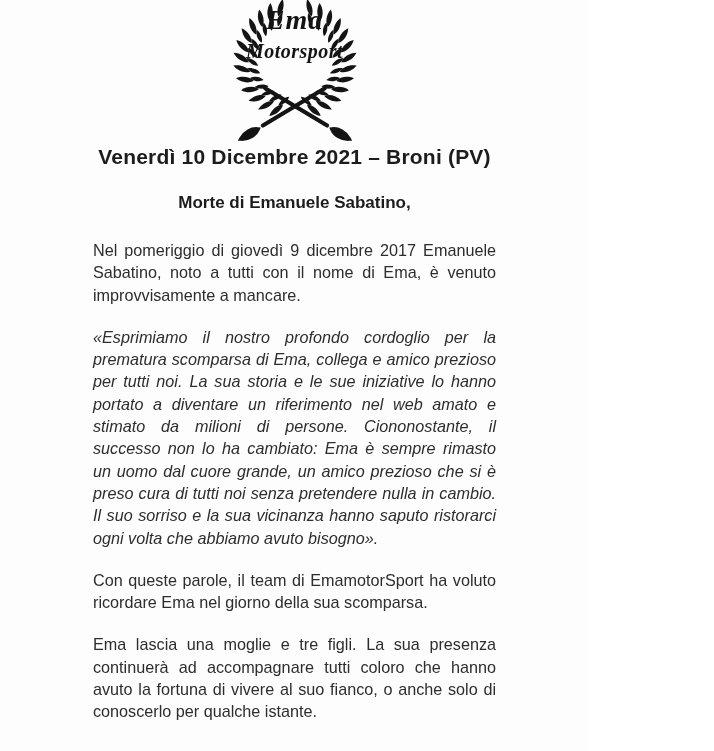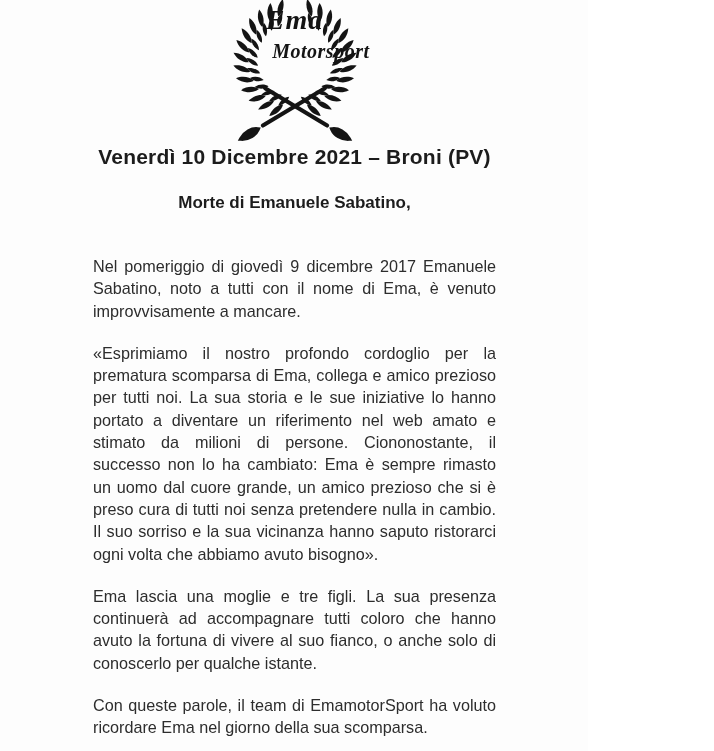--- a/index.html
+++ b/index.html
@@ -27,46 +27,46 @@
     position:absolute; top:6px; left:0; width:100%;
     text-align:center;
     font-family:"Liberation Serif", serif;
     font-style:italic; font-weight:bold;
     font-size:28px; line-height:28px;
     color:var(--logo-ink, #141414);
     letter-spacing:1px;
   }
   .logo-line2 {
     position:absolute; top:40px; left:0; width:100%;
-    text-align:right;
+    text-align:center;
     font-family:"Liberation Serif", serif;
     font-style:italic; font-weight:bold;
     font-size:20px; line-height:22px;
     color:var(--logo-ink, #141414);
     letter-spacing:0.5px;
   }
   .dateline {
     margin:0 0 23px;
     font-size:21px; font-weight:bold; line-height:25px;
     color:var(--head-ink, #1c1c1c);
     letter-spacing:0.2px;
   }
   .doc-title {
-    margin:0 0 42px;
+    margin:0 0 26px;
     font-size:17px; font-weight:bold; line-height:21px;
     color:var(--head-ink, #1c1c1c);
   }
   .body-text { text-align:left; }
   .para {
     margin:0 0 20px;
     font-size:16.2px; line-height:22.3px;
     text-align:justify;
     color:var(--ink, #2d2d2d);
   }
-  .para.italic { }
+  .para.italic { font-style:italic; }
 </style>
 </head>
 <body>
 
 <div class="page" style="--bg: #fdfdfd; --ink: #2d2d2d; --head-ink: #1c1c1c; --logo-ink: #141414;">
   <header class="masthead">
 
     <div class="logo">
       <svg id="wreath-svg" viewBox="0 0 200 190" aria-hidden="true">
         <defs>
@@ -140,16 +140,16 @@
     <h1 class="dateline">Venerdì 10 Dicembre 2021 – Broni (PV)</h1>
 
     <h2 class="doc-title">
       <span>Morte di Emanuele Sabatino,</span><br>
     </h2>
   </header>
 
   <main class="body-text">
       <p class="para normal">Nel pomeriggio di giovedì 9 dicembre 2017 Emanuele Sabatino, noto a tutti con il nome di Ema, è venuto improvvisamente a mancare.</p>
       <p class="para italic">«Esprimiamo il nostro profondo cordoglio per la prematura scomparsa di Ema, collega e amico prezioso per tutti noi. La sua storia e le sue iniziative lo hanno portato a diventare un riferimento nel web amato e stimato da milioni di persone. Ciononostante, il successo non lo ha cambiato: Ema è sempre rimasto un uomo dal cuore grande, un amico prezioso che si è preso cura di tutti noi senza pretendere nulla in cambio. Il suo sorriso e la sua vicinanza hanno saputo ristorarci ogni volta che abbiamo avuto bisogno».</p>
+      <p class="para normal">Con queste parole, il team di EmamotorSport ha voluto ricordare Ema nel giorno della sua scomparsa.</p>
       <p class="para normal">Ema lascia una moglie e tre figli. La sua presenza continuerà ad accompagnare tutti coloro che hanno avuto la fortuna di vivere al suo fianco, o anche solo di conoscerlo per qualche istante.</p>
-      <p class="para normal">Con queste parole, il team di EmamotorSport ha voluto ricordare Ema nel giorno della sua scomparsa.</p>
     </main>
 </div>
 
 </body></html>

